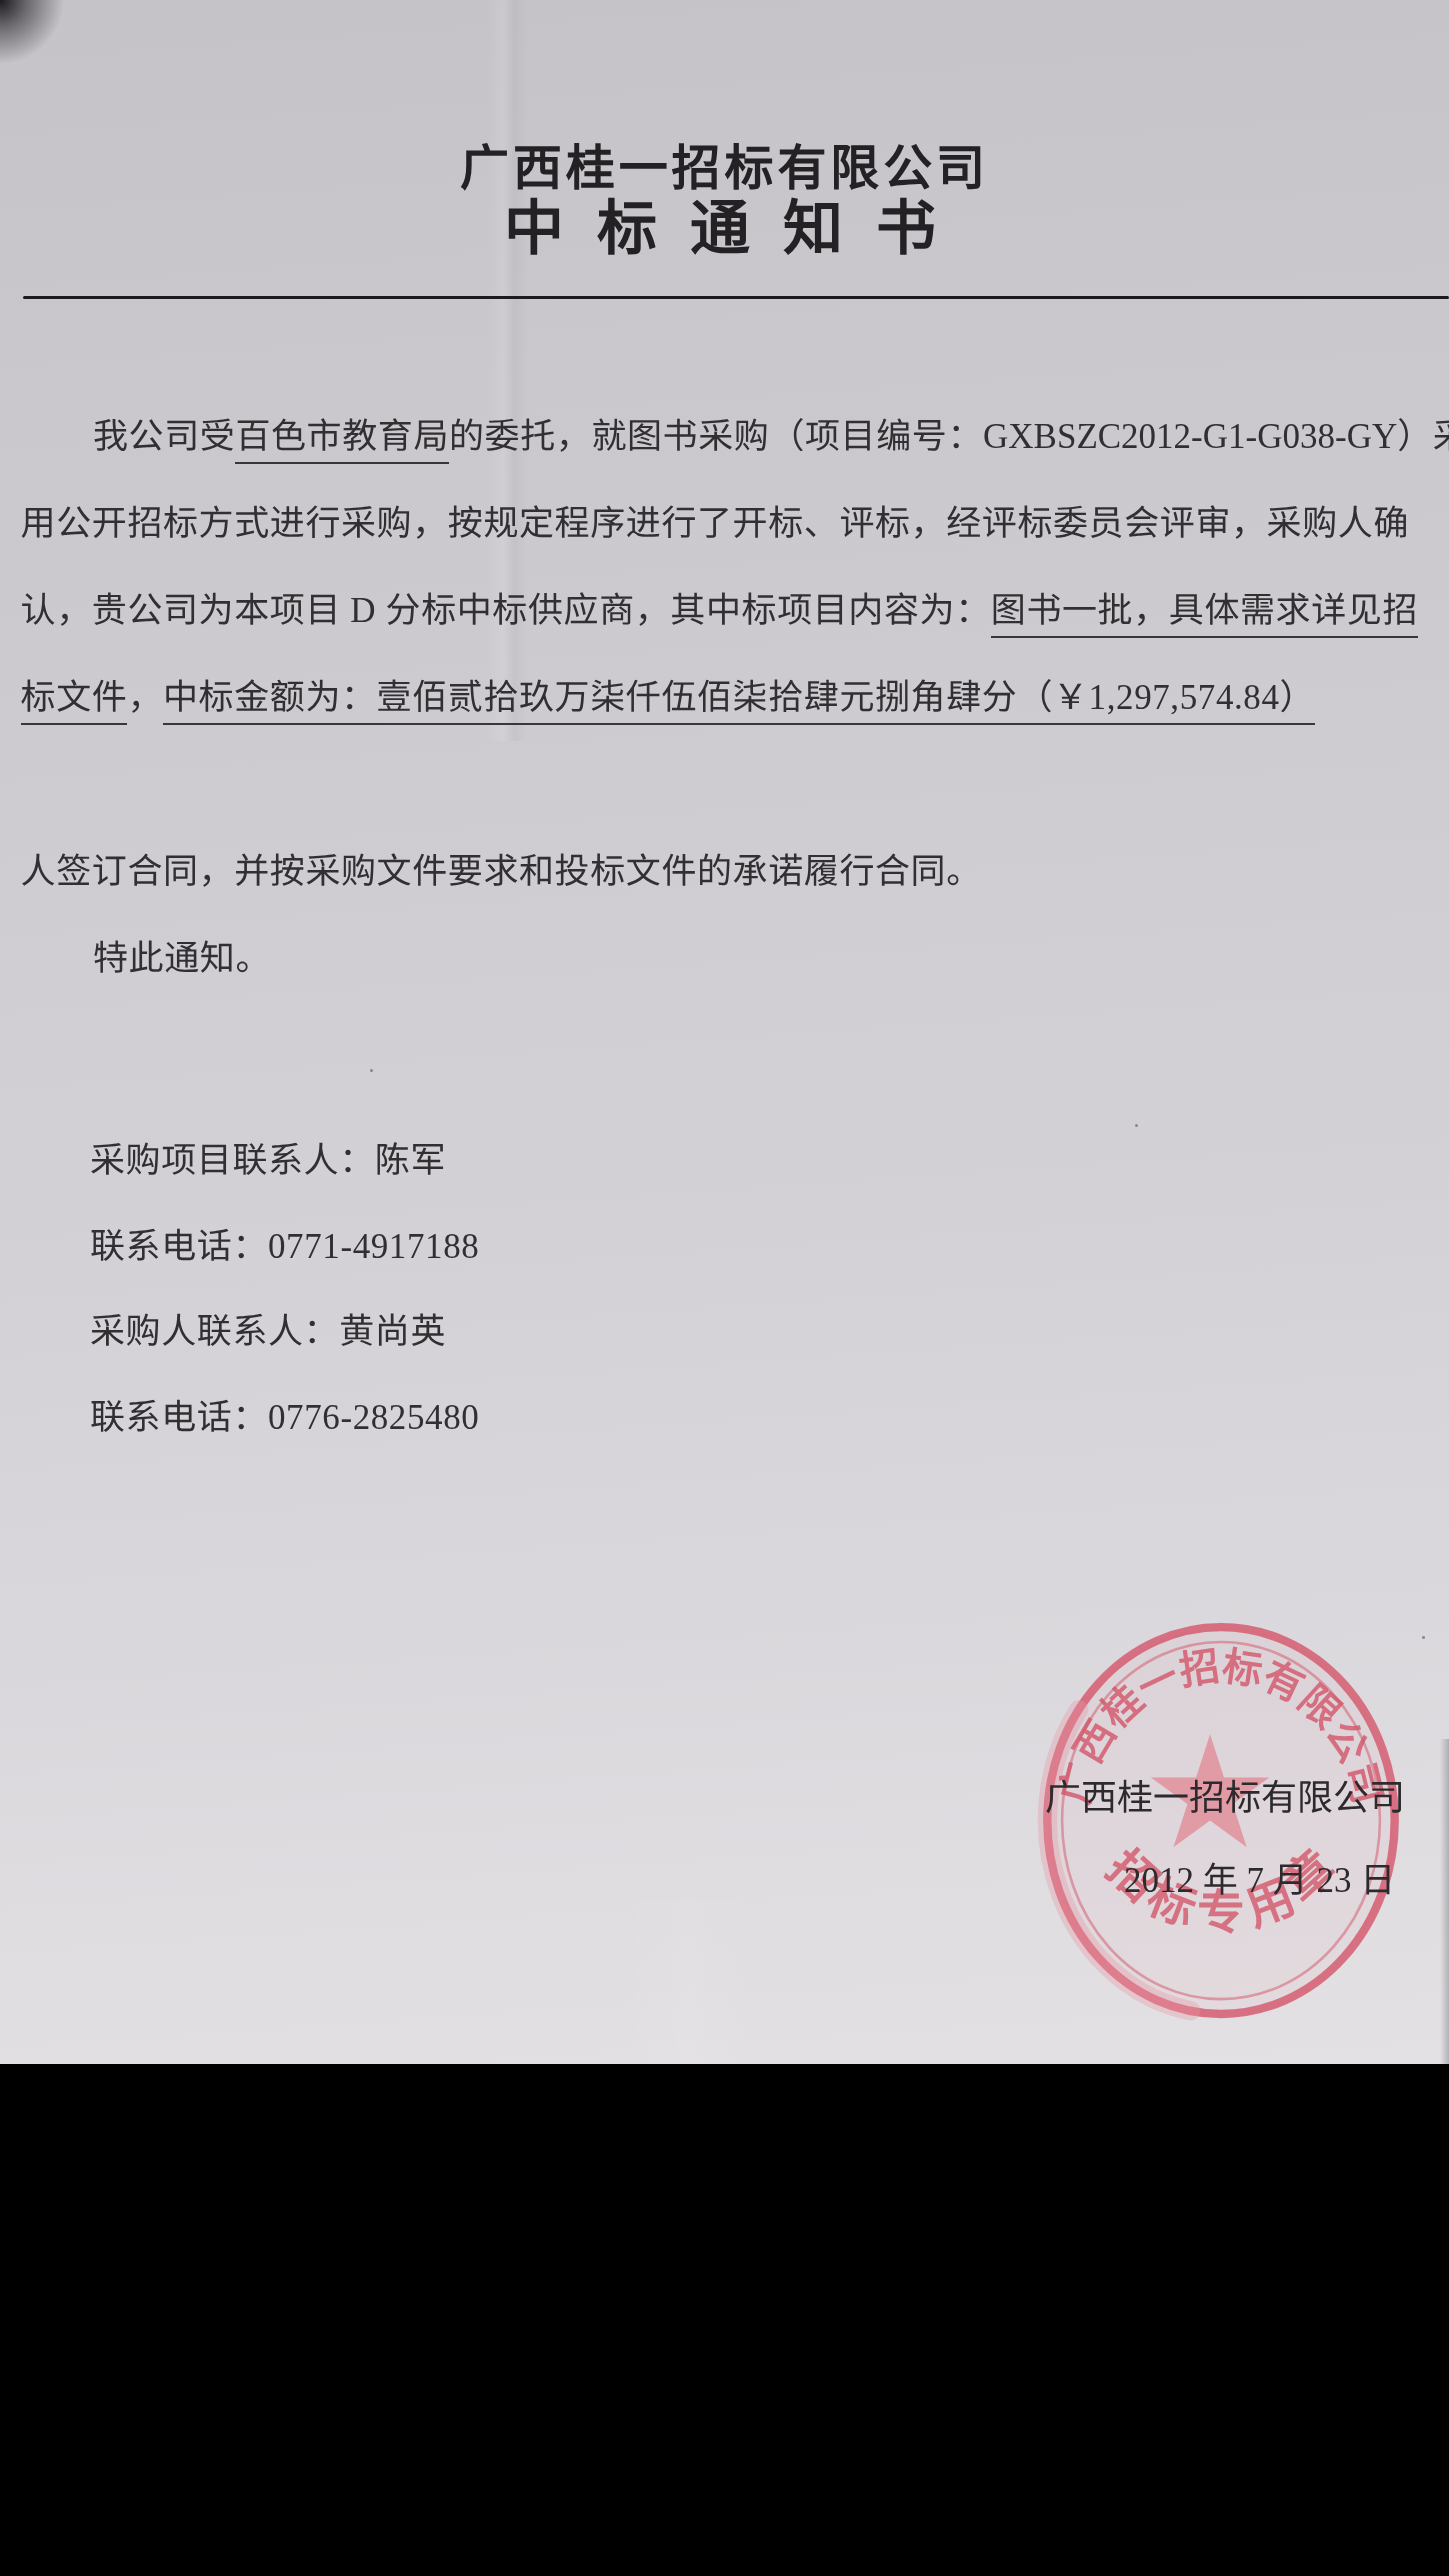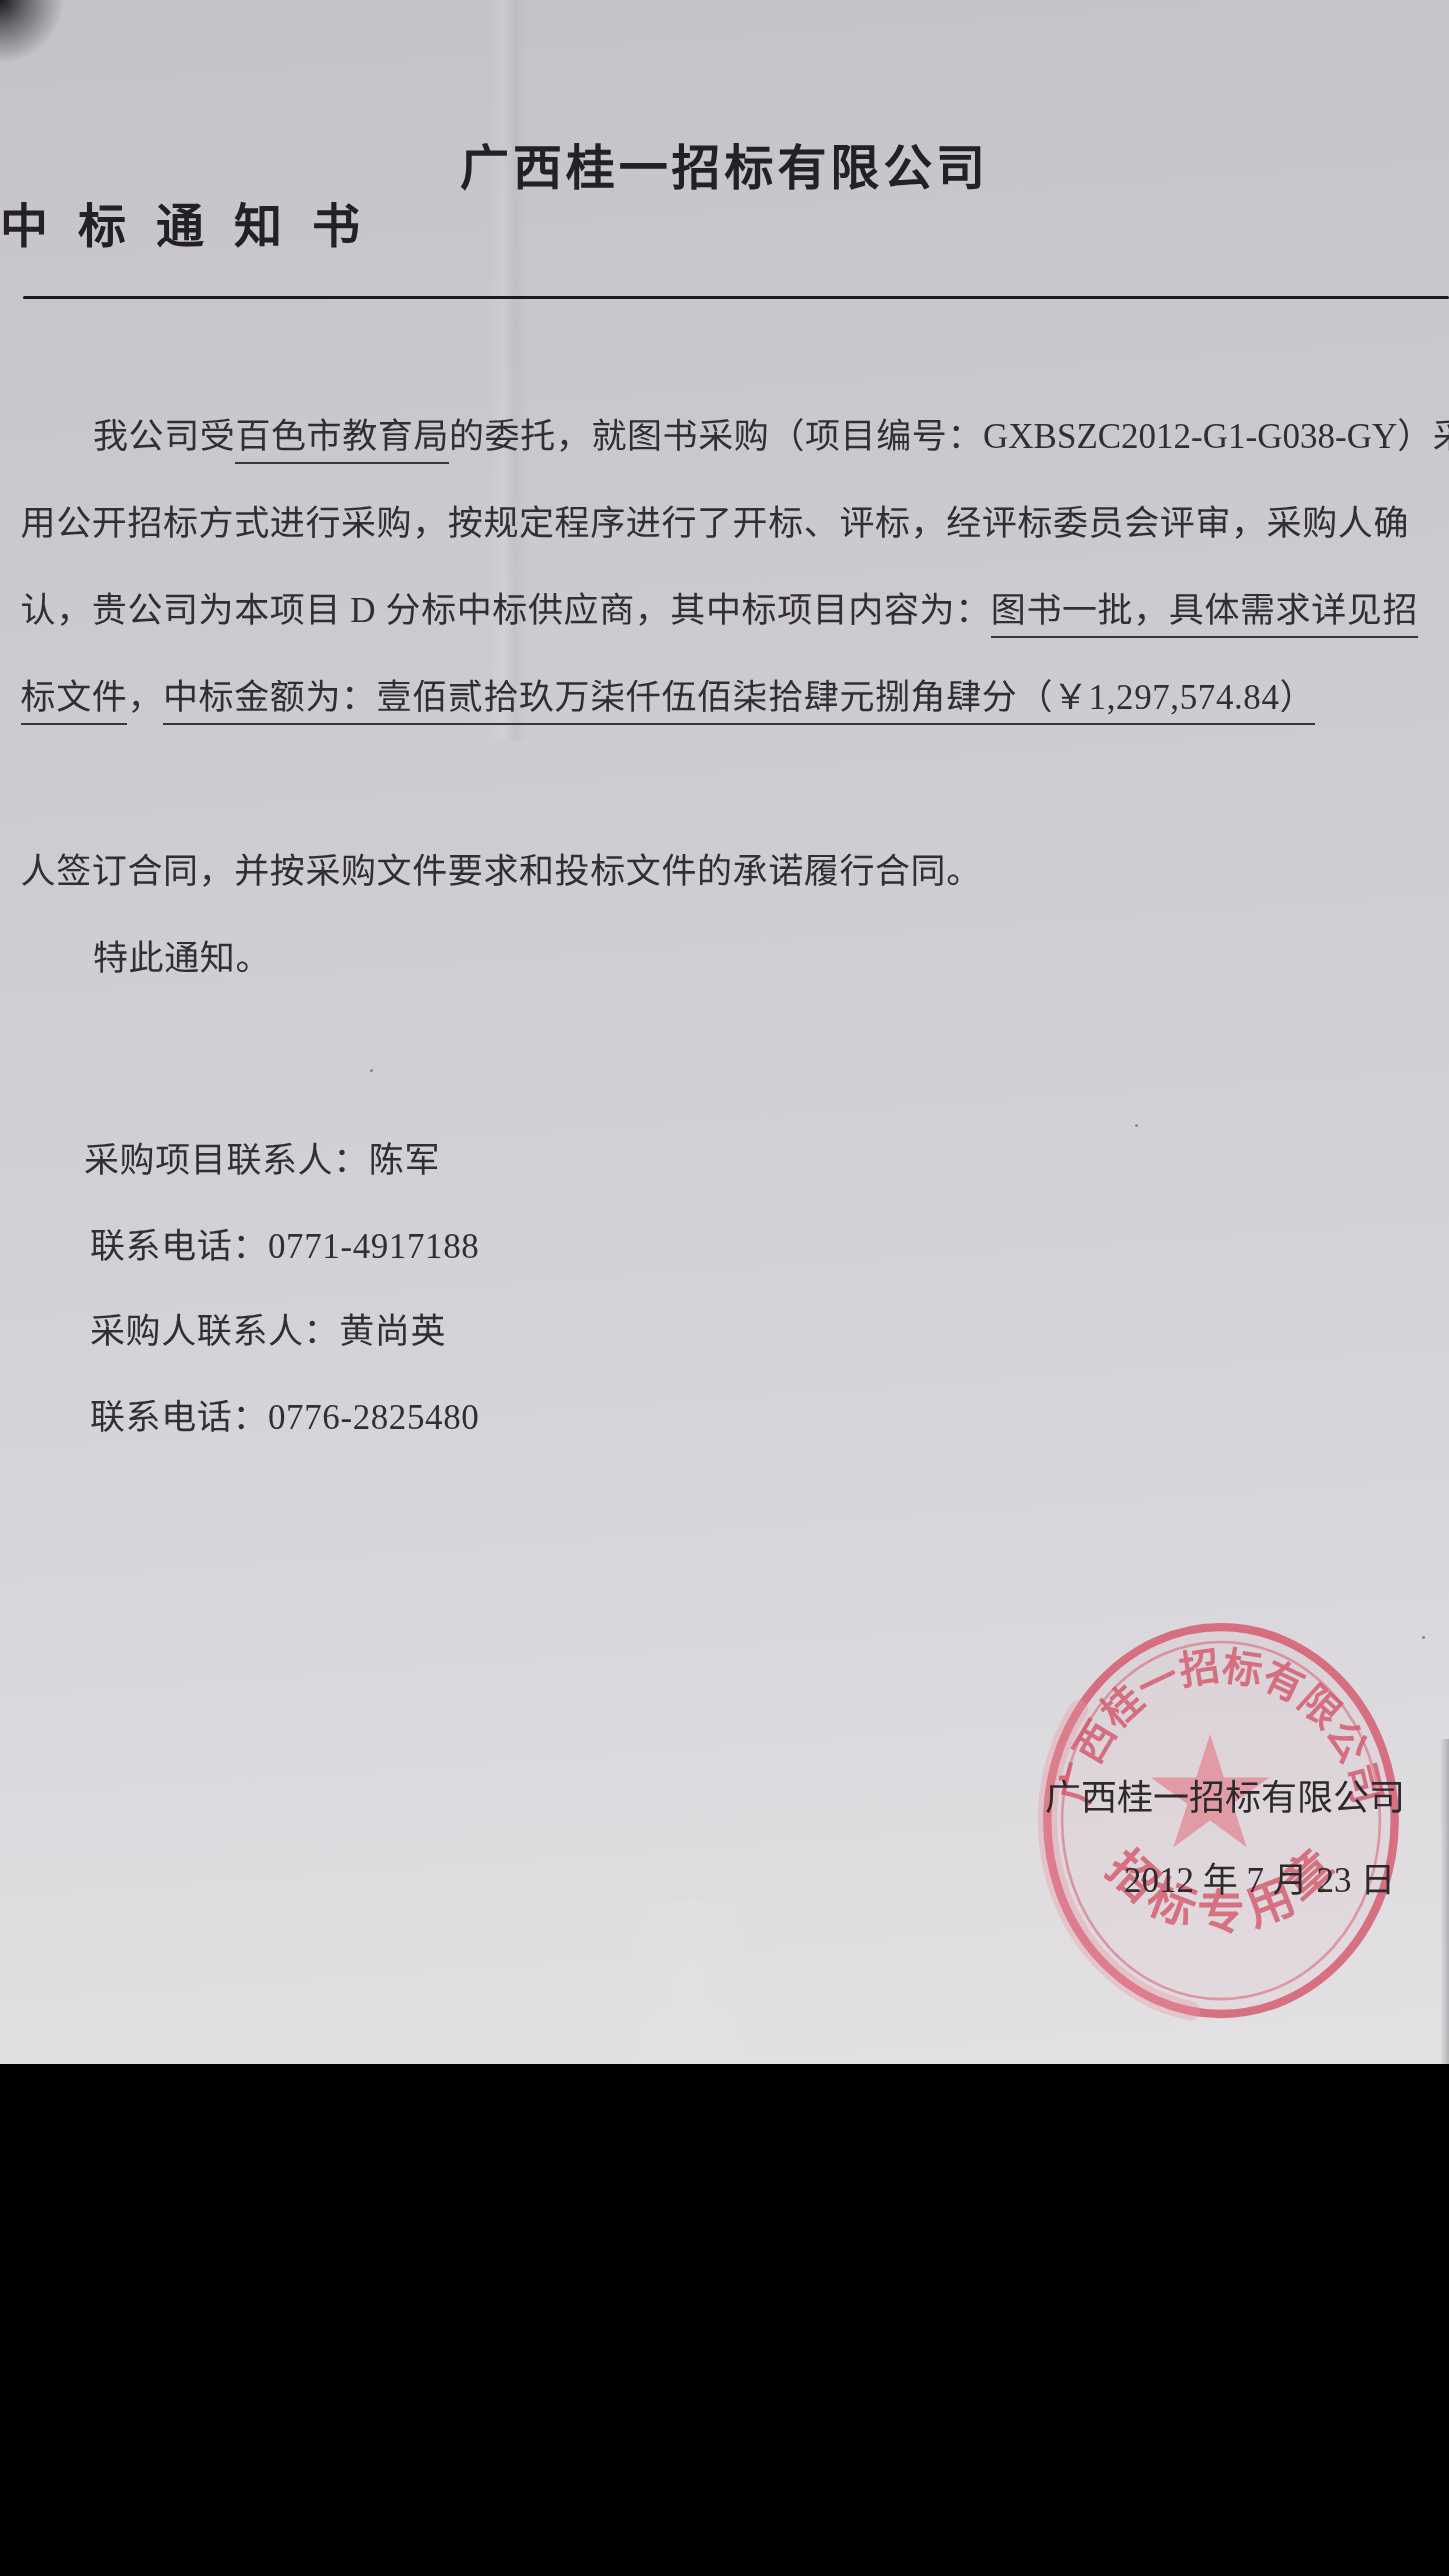--- a/index.html
+++ b/index.html
@@ -6,21 +6,21 @@
   .photo{
     position:relative;width:1449px;height:2064px;overflow:hidden;
     background:linear-gradient(176deg,#c5c2c8 0%,#c9c6cc 16%,#cecbd1 38%,#d3d1d6 58%,#d9d7db 76%,#dfdde0 90%,#e3e1e3 100%);
     font-family:"Liberation Serif","DejaVu Serif",serif;
     color:#312f31;
   }
   .line{position:absolute;white-space:nowrap;font-size:35px;line-height:1.18;letter-spacing:0.6px;}
   .u{border-bottom:2.6px solid #383638;padding-bottom:5.8px;}
   .latin{letter-spacing:0;}
   .title1{position:absolute;top:128px;left:0;width:100%;text-align:center;font-size:49px;font-weight:700;letter-spacing:3.9px;color:#232124;white-space:nowrap;}
-  .title2{position:absolute;top:187px;left:0;width:100%;text-align:left;font-size:48px;font-weight:700;letter-spacing:9px;color:#232124;white-space:nowrap;}
+  .title2{position:absolute;top:179px;left:0;width:100%;text-align:center;font-size:60px;font-weight:700;letter-spacing:9px;color:#232124;white-space:nowrap;}
   .rule{position:absolute;top:296px;left:23px;width:1426px;height:3.2px;background:#1c1a1c;border-radius:1.9px;}
   .sig{position:absolute;white-space:nowrap;font-size:36px;letter-spacing:0;color:#2c2a2c;}
   .pagenum{position:absolute;top:2285px;left:1404px;font-size:40px;color:#242224;}
   .corner-shadow{position:absolute;top:0;left:0;width:142px;height:142px;
     background:radial-gradient(circle at 0 0,rgba(18,16,20,.95) 0px,rgba(18,16,20,.5) 27px,rgba(18,16,20,0) 64px);}
   .crease-v{position:absolute;top:0;left:488px;width:40px;height:741px;opacity:.5;
     background:linear-gradient(90deg,rgba(255,255,255,0) 0%,rgba(255,255,255,.22) 38%,rgba(110,105,118,.15) 66%,rgba(255,255,255,0) 100%);}
   .sheen-low{position:absolute;top:1900px;left:618px;width:142px;height:515px;opacity:.35;
     background:linear-gradient(90deg,rgba(255,255,255,0),rgba(255,255,255,.18),rgba(255,255,255,0));}
   .edge-right{position:absolute;top:1739px;right:0;width:9px;height:689px;
@@ -54,21 +54,21 @@
 
   <div class="line" style="top:416px;left:93px;"><span>我公司受</span><span class="u">百色市教育局</span><span>的委托，就图书采购（项目编号：</span><span class="latin">GXBSZC2012-G1-G038-GY</span><span>）采</span></div>
   <div class="line" style="top:503px;left:20.6px;">用公开招标方式进行采购，按规定程序进行了开标、评标，经评标委员会评审，采购人确</div>
   <div class="line" style="top:590px;left:20.6px;"><span>认，贵公司为本项目 D 分标中标供应商，其中标项目内容为：</span><span class="u">图书一批，具体需求详见招</span></div>
   <div class="line" style="top:677px;left:20.6px;text-align:center;"><span class="u">标文件</span><span>，</span><span class="u">中标金额为：壹佰贰拾玖万柒仟伍佰柒拾肆元捌角肆分（￥1,297,574.84）</span></div>
 
   <div class="line" style="top:851px;left:20.6px;">人签订合同，并按采购文件要求和投标文件的承诺履行合同。</div>
 
   <div class="line" style="top:938px;left:93px;">特此通知。</div>
 
-  <div class="line" style="top:1140px;left:84px;">采购项目联系人：陈军</div>
+  <div class="line" style="top:1140px;left:90px;">采购项目联系人：陈军</div>
   <div class="line" style="top:1226px;left:90px;">联系电话：0771-4917188</div>
   <div class="line" style="top:1311px;left:90px;">采购人联系人：黄尚英</div>
   <div class="line" style="top:1397px;left:90px;">联系电话：0776-2825480</div>
 
   <svg id="seal-svg" viewBox="0 0 600 650" preserveAspectRatio="none" aria-hidden="true">
     <ellipse cx="300" cy="322" rx="270" ry="300" fill="rgba(226,138,150,0.07)" stroke="none"></ellipse>
     <ellipse cx="300" cy="322" rx="270" ry="300" fill="none" stroke="var(--seal,#d4556a)" stroke-width="13" opacity="0.8"></ellipse>
     <ellipse cx="300" cy="322" rx="247" ry="277" fill="none" stroke="var(--seal,#d4556a)" stroke-width="4" opacity="0.5"></ellipse>
     <path d="M 253 617 A 270 300 0 0 1 78.8 150" fill="none" stroke="#e795a4" stroke-width="30" opacity="0.35" stroke-linecap="round"></path>
     <polygon points="283,188 304.7,255.1 375.3,255 318.2,296.4 340,363.5 283,322 226,363.5 247.8,296.4 190.7,255 261.3,255.1" fill="#e28a96" opacity="0.78"></polygon>

